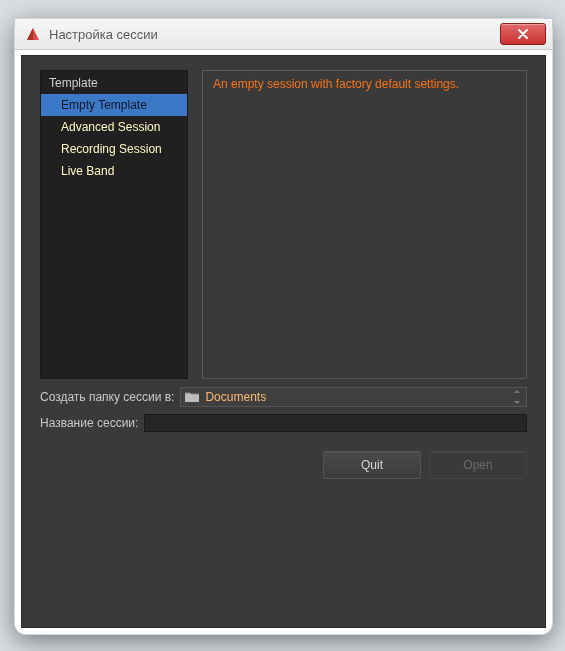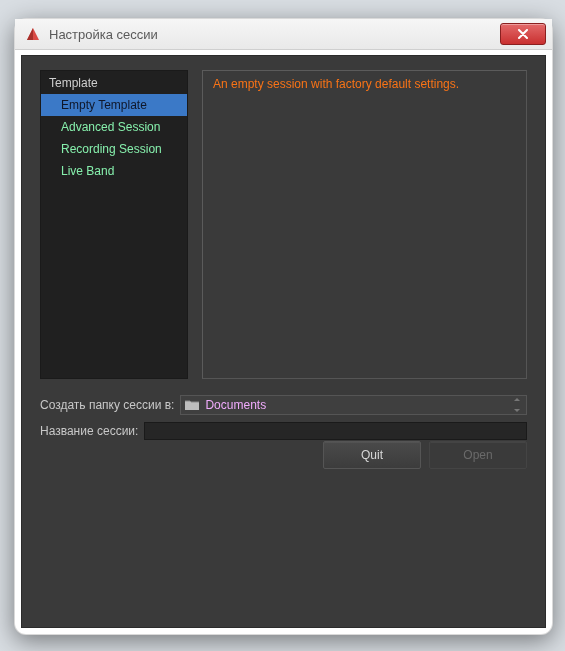--- a/index.html
+++ b/index.html
@@ -80,55 +80,55 @@
     border: 1px solid #1a1a1a;
     color: #cfcfcf;
     padding: 3px 0 0 0;
   }
   .tree-hdr {
     padding: 2px 8px 4px 8px;
     color: #cfcfcf;
   }
   .tree-item {
     padding: 3px 8px 3px 20px;
-    color: #86efac;
+    color: #fef9c3;
     line-height: 16px;
   }
   .tree-item.selected {
     background: #3b79c7;
     color: #0f172a;
   }
 
   .desc {
     flex: 1;
     margin-left: 14px;
     background: #3a3a3a;
     border: 1px solid #555555;
     border-top-color:#5b5b5b; border-left-color:#5b5b5b;
     color: #f97316;
     padding: 6px 10px;
     font-size: 12px;
   }
 
   .folder-row {
-    margin-top: 16px;
+    margin-top: 8px;
     display: flex;
     align-items: center;
     height: 20px;
   }
   .lbl { color: #c8c8c8; }
   .folder-select {
     margin-left: 6px;
     flex: 1;
     height: 18px;
     background: #3f3f3f;
     border: 1px solid #555;
     display: flex;
     align-items: center;
-    color: #f0abfc;
+    color: #fdba74;
     position: relative;
     padding-left: 4px;
     font-size: 12px;
   }
   .folder-select .spin {
     position:absolute; right:2px; top:2px; bottom:2px; width:10px;
     display:flex; flex-direction:column; justify-content:space-between;
     opacity:.4;
   }
   .folder-select .spin span{
@@ -151,20 +151,21 @@
     flex: 1;
     height: 16px;
     background: #262626;
     border: 1px solid #1a1a1a;
     color:#ddd;
     padding: 0 4px;
     font-size:12px;
   }
 
   .btn-row {
+    margin-top: 18px;
     display:flex; justify-content:flex-end;
     gap: 8px;
   }
   .btn {
     width: 96px; height:26px;
     background: linear-gradient(#4a4a4a,#3c3c3c);
     border: 1px solid #555;
     border-radius: 2px;
     color:#d8d8d8;
     display:flex; align-items:center; justify-content:center;

